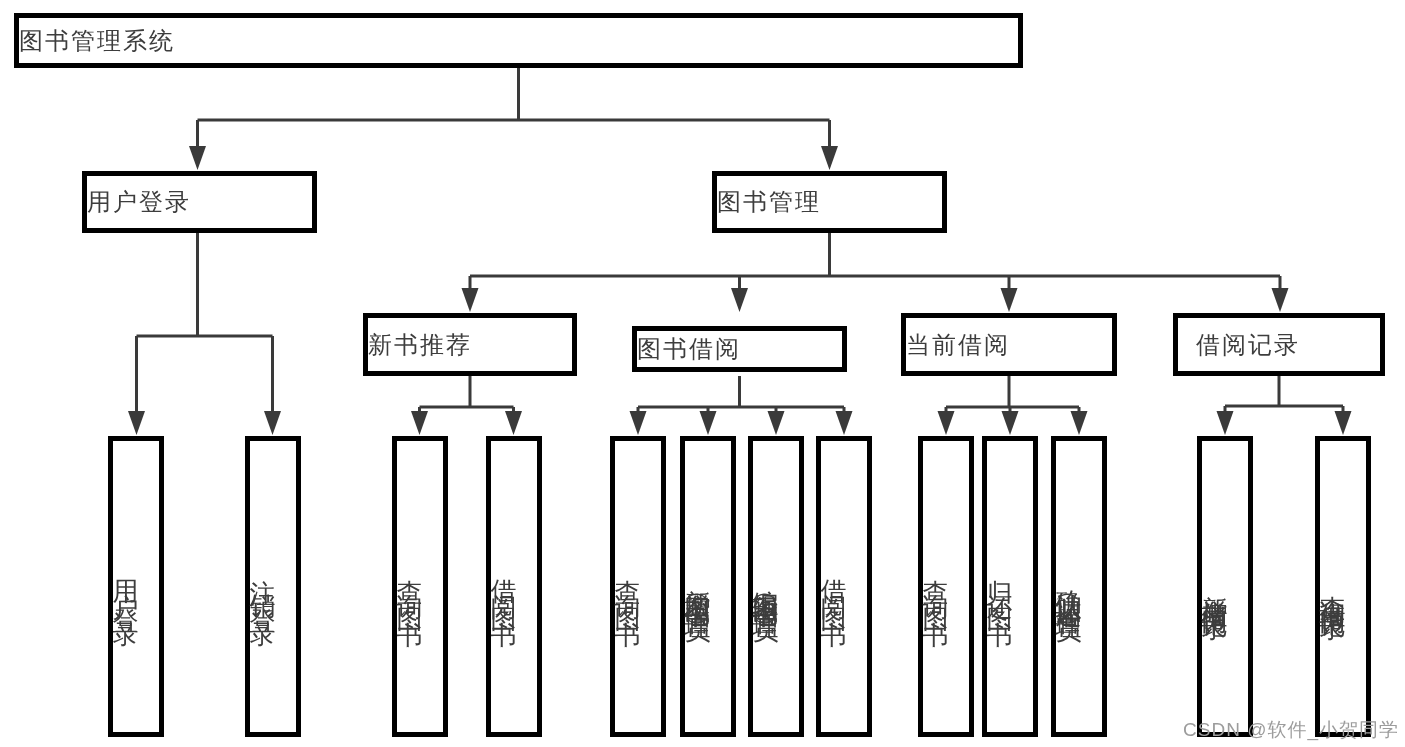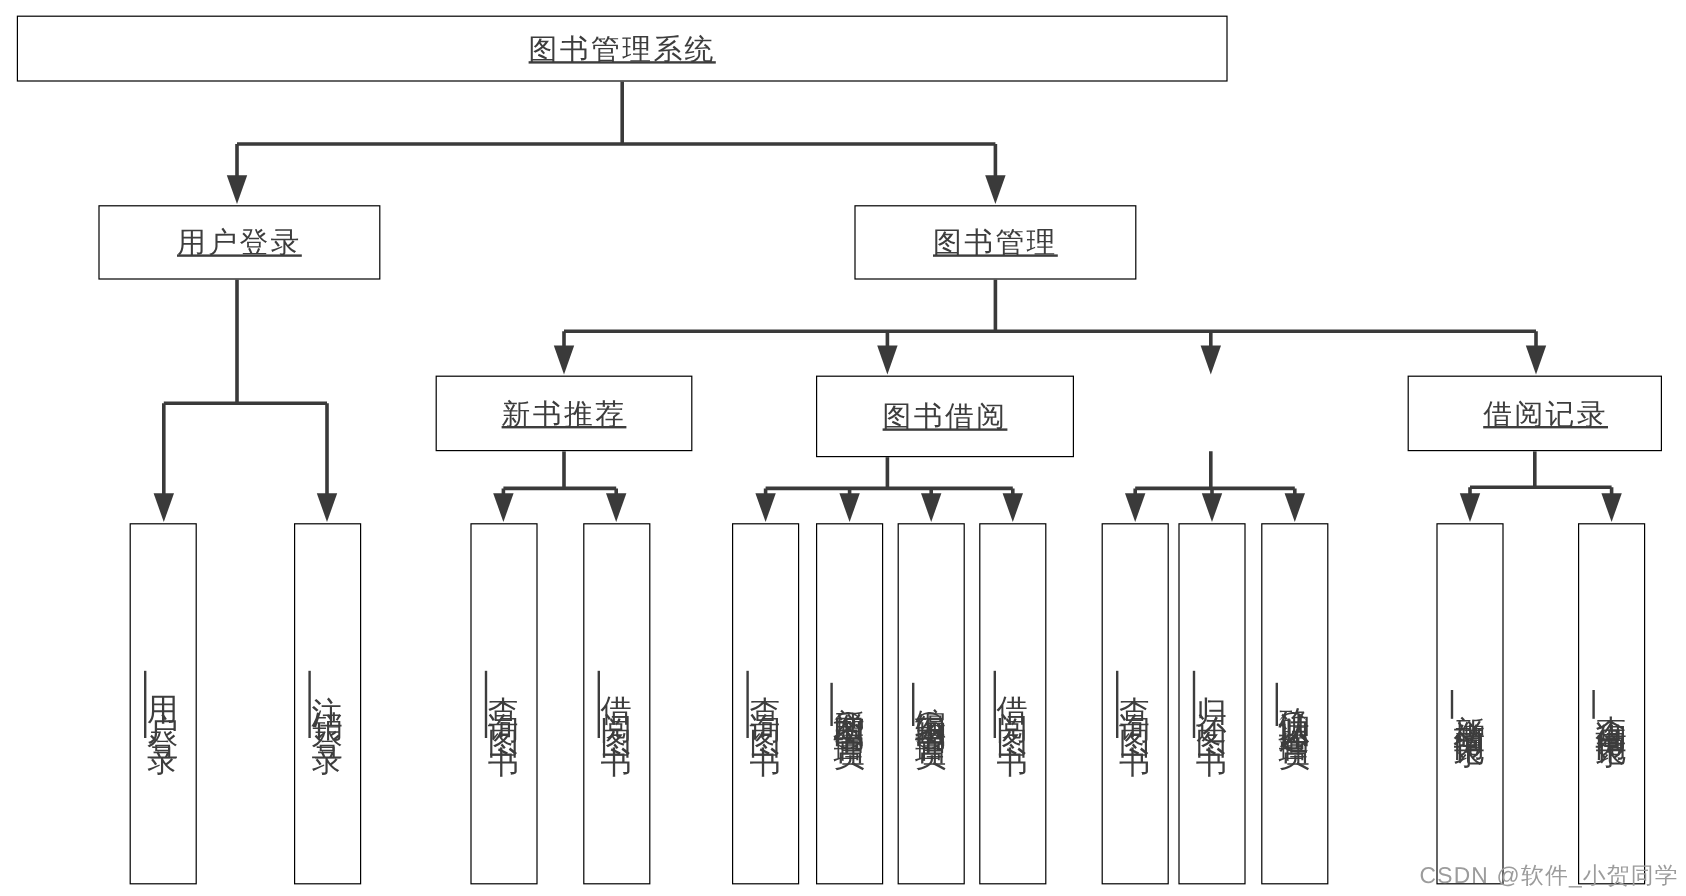--- a/index.html
+++ b/index.html
@@ -7,27 +7,26 @@
     position: relative;
     width: 1405px;
     height: 747px;
     background: #ffffff;
     font-family: "Liberation Sans", "DejaVu Sans", sans-serif;
     overflow: hidden;
   }
   .node {
     position: absolute;
     box-sizing: border-box;
-    border: 1px solid #000000;
+    border: 5px solid #000000;
     background: #ffffff;
     display: flex;
     align-items: center;
-    justify-content: center;
+    justify-content: flex-start;
     color: #3d3d3d;
-    text-decoration: underline;
   }
   .hnode { font-size: 24px; letter-spacing: 2px; white-space: nowrap; }
   .vnode { }
   .vtext {
     writing-mode: vertical-rl;
     text-orientation: mixed;
     font-size: 26px;
     color: #3d3d3d;
     line-height: 1;
   }
@@ -98,22 +97,25 @@
   <div class="node hnode" style="left:82px; top:171px; width:235px; height:62px;">
     <span>用户登录</span>
   </div>
   <div class="node hnode" style="left:712px; top:171px; width:235px; height:62px;">
     <span>图书管理</span>
   </div>
 
   <div class="node hnode" style="left:363px; top:313px; width:214px; height:63px;">
     <span>新书推荐</span>
   </div>
-  <div class="node hnode" style="left:632px; top:313px; width:215px; height:68px;margin-left:48px;">
+  <div class="node hnode" style="left:632px; top:326px; width:215px; height:46px;">
     <span>图书借阅</span>
+  </div>
+  <div class="node hnode" style="left:901px; top:313px; width:216px; height:63px;">
+    <span>当前借阅</span>
   </div>
   <div class="node hnode" style="left:1173px; top:313px; width:212px; height:63px;padding-left:18px;">
     <span>借阅记录</span>
   </div>
 
   <div class="node vnode" style="left:108px; top:436px; width:56px; height:301px;">
     <span class="vtext" style="letter-spacing: 14px;">用户登录</span>
   </div>
   <div class="node vnode" style="left:245px; top:436px; width:56px; height:301px;">
     <span class="vtext" style="letter-spacing: 14px;">注销登录</span>

